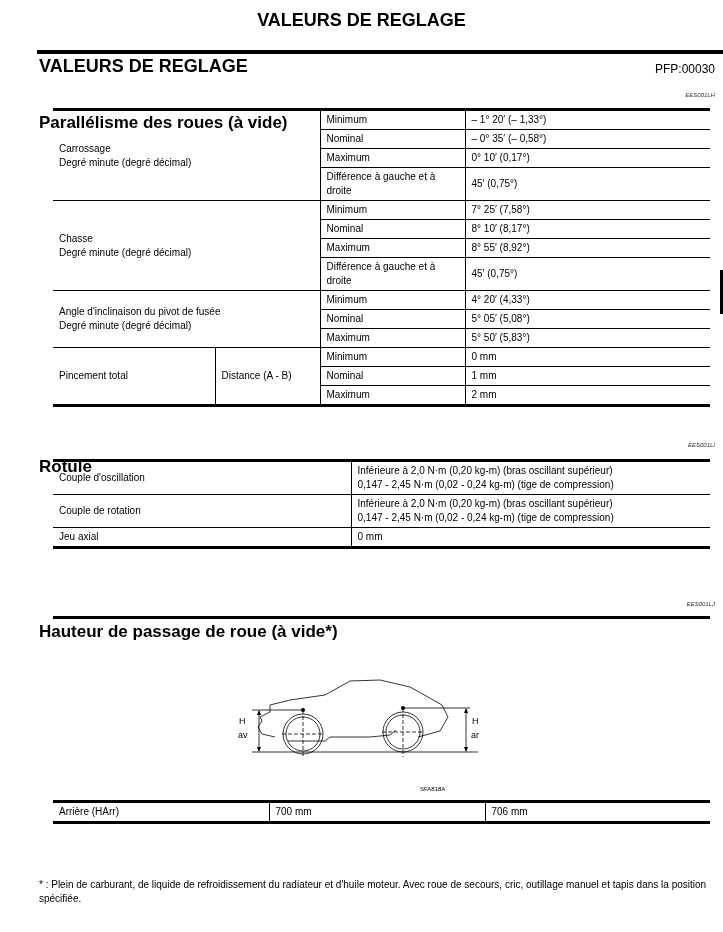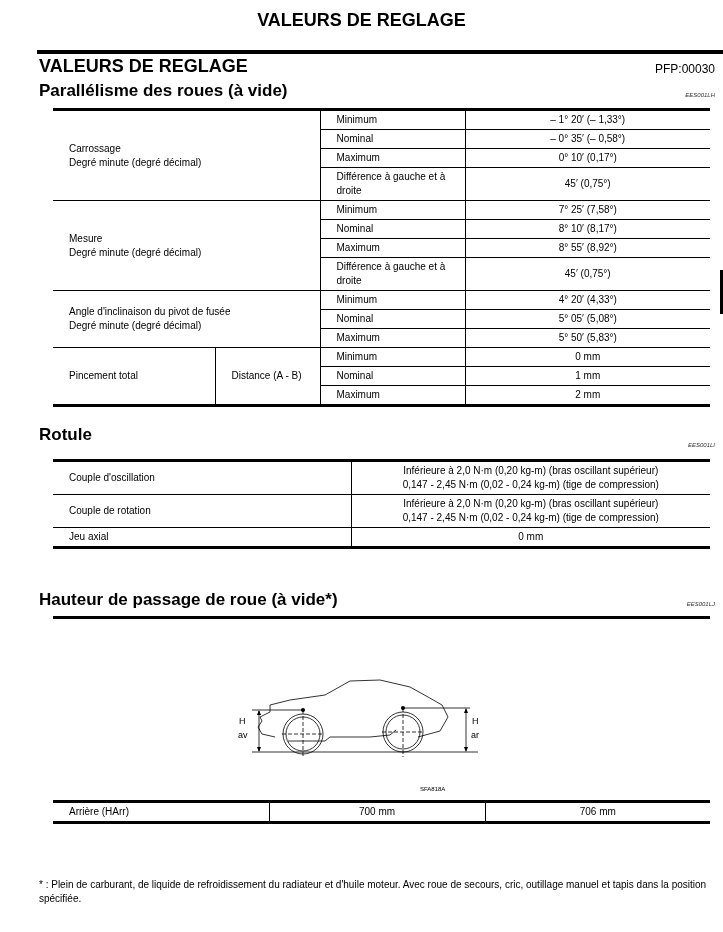--- a/index.html
+++ b/index.html
@@ -3,30 +3,30 @@
 <meta charset="utf-8">
 <style>
   html, body { margin:0; padding:0; background:#ffffff; }
   body { width:723px; height:932px; position:relative; overflow:hidden;
          font-family:"Liberation Sans", sans-serif; color:#000; }
   .page-title { position:absolute; top:10px; left:0; width:723px; text-align:center;
                 font-size:18px; font-weight:bold; }
   .top-rule { position:absolute; left:37px; width:686px; top:50px; height:4px; background:#000; }
   .h1 { position:absolute; left:39px; top:56px; font-size:18px; font-weight:bold; }
   .pfp { position:absolute; right:8px; top:62px; font-size:12px; }
-  .h2 { position:absolute; left:39px; font-size:17px; font-weight:bold; }
+  .h2 { position:absolute; left:39px; font-size:17px; font-weight:bold;margin-top:32px; }
   .ref { position:absolute; right:8px; font-size:6px; font-style:italic; color:#333; }
   .side-tab { position:absolute; right:0; top:270px; width:3px; height:44px; background:#000; }
 
   table.spec { position:absolute; left:53px; width:657px; border-collapse:collapse;
                font-size:10px; border-top:3px solid #000; border-bottom:3px solid #000; }
-  table.spec td { border:1px solid #000; padding:2px 16px; line-height:14px; vertical-align:middle; }
+  table.spec td { border:1px solid #000; padding:2px 6px; line-height:14px; vertical-align:middle; }
   table.spec tr td:first-child { border-left:none; }
   table.spec tr td:last-child { border-right:none; }
-  td.c { text-align:center; }
+  td.c { }
   td.grp { padding-left:8px;margin-left:28px; }
 
   .figure { position:absolute; left:230px; top:655px; width:260px; height:145px; }
   .fig-label { position:absolute; left:420px; top:786px; font-size:6px; }
   .footnote { position:absolute; left:39px; top:878px; width:680px; font-size:10px; line-height:14px; }
 </style>
 </head>
 <body>
 
 <div class="page-title">VALEURS DE REGLAGE</div>
@@ -63,21 +63,21 @@
     <td>Maximum</td>
     <td class="c">0° 10′ (0,17°)</td>
   </tr>
   <tr>
     <td>Différence à gauche et à droite</td>
     <td class="c">45′ (0,75°)</td>
   </tr>
 
   <tr>
     <td class="grp" colspan="2" rowspan="4">
-      <div>Mesure</div>
+      <div>Chasse</div>
       <div>Degré minute (degré décimal)</div>
     </td>
     <td>Minimum</td>
     <td class="c">7° 25′ (7,58°)</td>
   </tr>
   <tr>
     <td>Nominal</td>
     <td class="c">8° 10′ (8,17°)</td>
   </tr>
   <tr>

